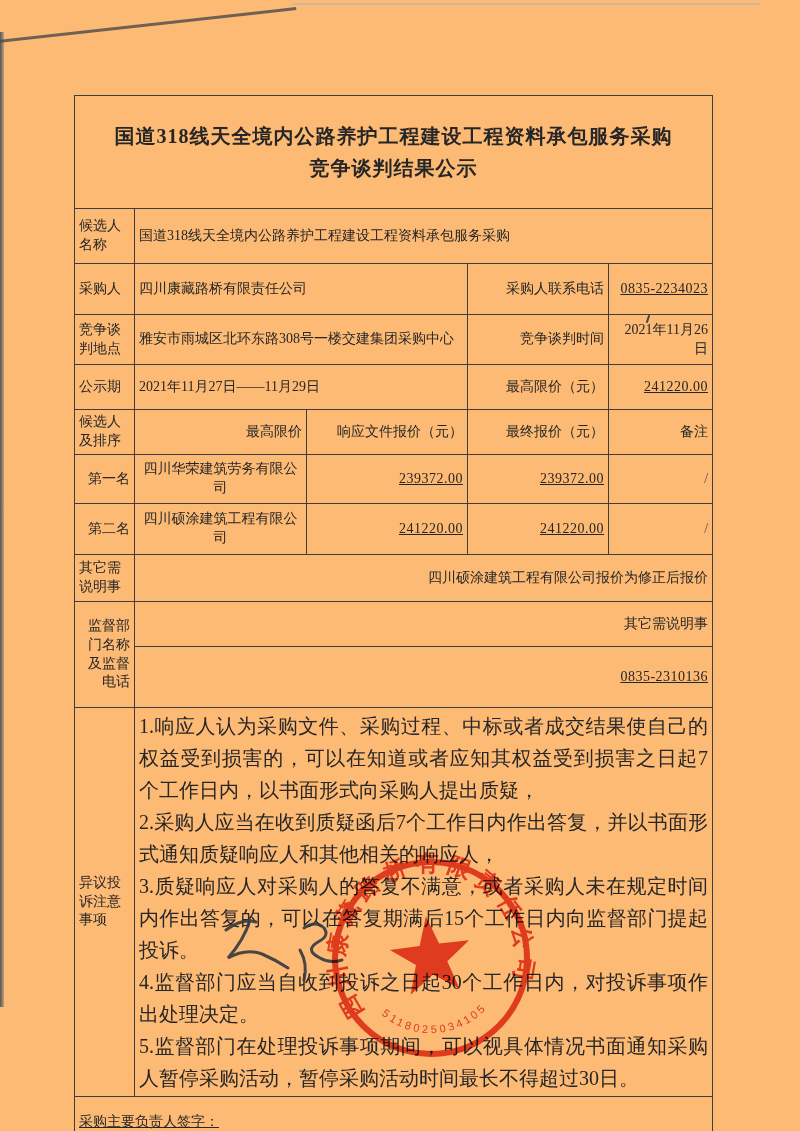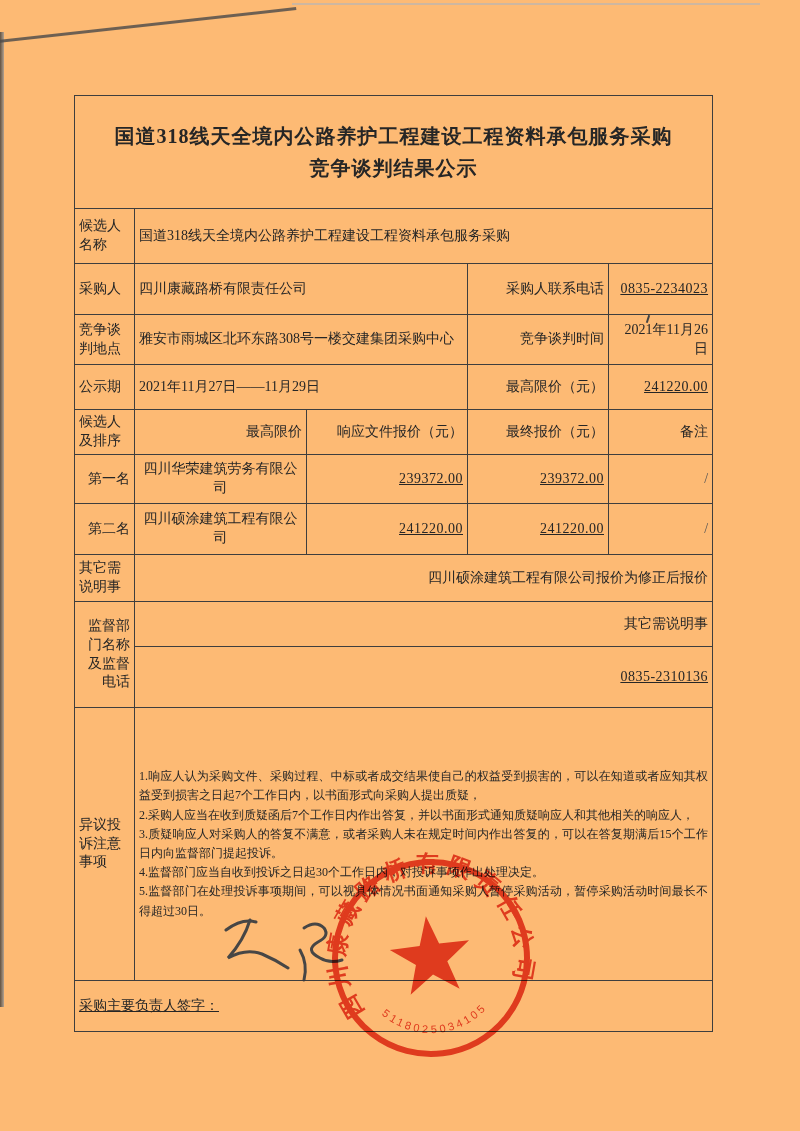--- a/index.html
+++ b/index.html
@@ -26,21 +26,21 @@
   }
   .doc .title-cell { text-align:center; vertical-align:middle; }
   .doc-title { font-size:20px; font-weight:bold; letter-spacing:1px; line-height:1.6; }
   .lbl  { padding:3px 4px 3px 5px; }
   .c    { text-align:right; }
   .l20  { padding-left:20px;text-align:center; }
   .val  { padding-left:7px; }
   .num  { letter-spacing:.5px;text-decoration:underline; }
   .slash{ font-size:15px; color:#555; }
   .notice-cell { vertical-align:top; padding:50px 8px 6px 9px; }
-  .notice-item { text-align:justify; font-size:12px; line-height:1.6; }
+  .notice-item { text-align:justify; font-size:20px; line-height:1.6; }
   .sig-label { font-size:15px; padding-left:6px;text-decoration:underline; }
   
   .date-wrap { position:relative; display:inline-block; }
   .pen-mark { position:absolute; top:-6px; left:34px; width:2px; height:8px;
               background:#444; transform:rotate(18deg); }
   
   .signature { position:absolute; left:208px; top:898px; width:160px; height:100px; }
   
   .seal { position:absolute; left:325px; top:852px; width:212px; height:212px;
           transform:rotate(-7deg); mix-blend-mode:multiply; opacity:.92; }

